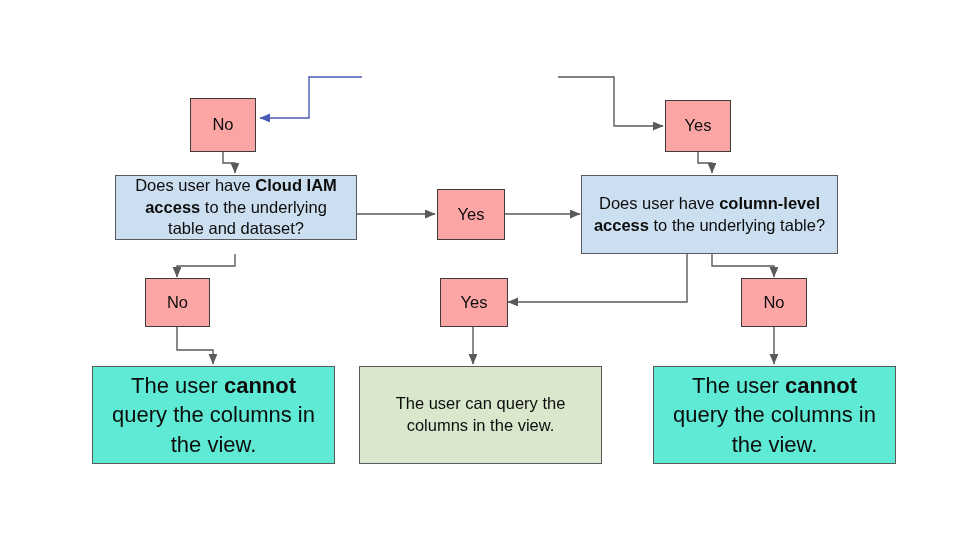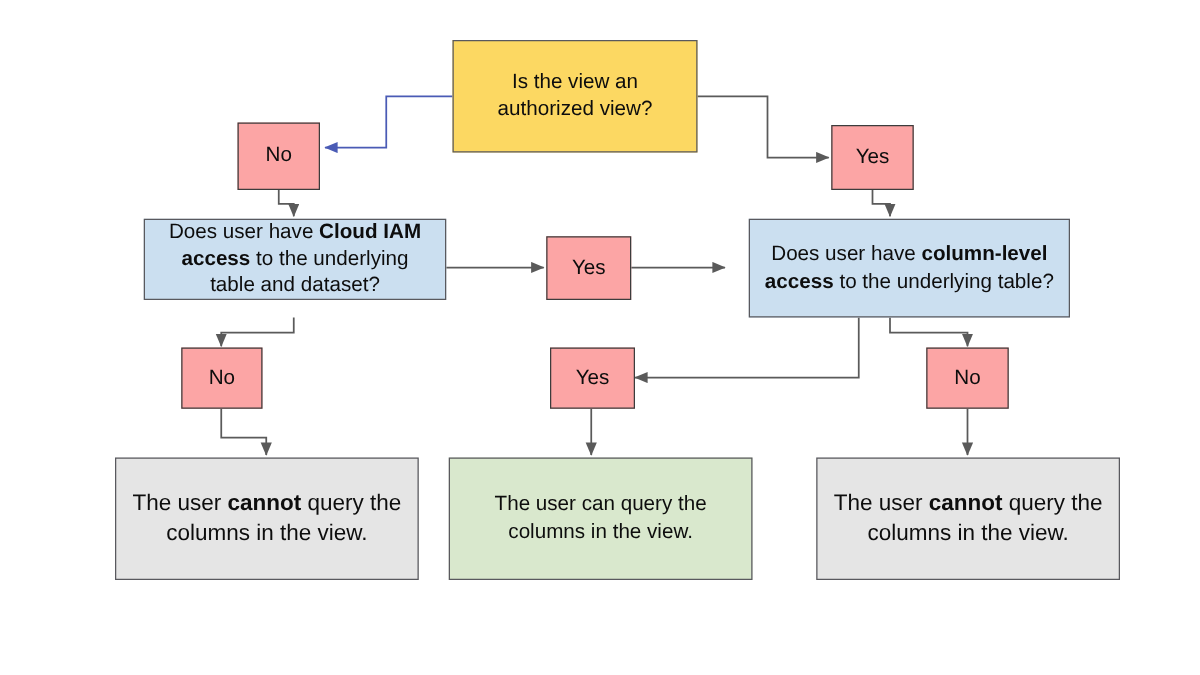--- a/index.html
+++ b/index.html
@@ -49,23 +49,23 @@
     background: #cbdff0;
     border-color: #59595e;
     font-size: 16.5px;
   }
   .label-box {
     background: #fca5a5;
     border-color: #3c3c3c;
     font-size: 16.5px;
   }
   .result-deny {
-    background: #e5e5e5;
+    background: #5eead4;
     border-color: #59595e;
-    font-size: 18px;
+    font-size: 22px;
   }
   .result-allow {
     background: #d9e8cd;
     border-color: #59595e;
     font-size: 16.5px;
   }
   .node b { font-weight: bold; }
 </style>
 </head>
 <body>
@@ -103,38 +103,34 @@
       <path d="M687,254 L687,302 L508,302" marker-end="url(#ah)"></path>
 
       <path d="M712,254 L712,266 L774,266 L774,277" marker-end="url(#ah)"></path>
 
       <path d="M473,327 L473,364" marker-end="url(#ah)"></path>
 
       <path d="M774,327 L774,364" marker-end="url(#ah)"></path>
     </g>
   </svg>
 
-  <div class="node decision-start" style="left:362px; top:32px; width:196px; height:90px;">
-    <span class="txt">Is the view an
-authorized view?</span>
-  </div>
 
   <div class="node label-box" style="left:190px; top:98px; width:66px; height:54px;">
     <span class="txt">No</span>
   </div>
 
   <div class="node label-box" style="left:665px; top:100px; width:66px; height:52px;">
     <span class="txt">Yes</span>
   </div>
 
   <div class="node decision" style="left:115px; top:175px; width:242px; height:65px;">
     <span class="txt rich">Does user have <b>Cloud IAM</b> <b>access</b> to the underlying table and dataset?</span>
   </div>
 
-  <div class="node decision" style="left:581px; top:175px; width:257px; height:79px;margin-left:18px;">
+  <div class="node decision" style="left:581px; top:175px; width:257px; height:79px;">
     <span class="txt rich">Does user have <b>column-level access</b> to the underlying table?</span>
   </div>
 
   <div class="node label-box" style="left:437px; top:189px; width:68px; height:51px;">
     <span class="txt">Yes</span>
   </div>
 
   <div class="node label-box" style="left:145px; top:278px; width:65px; height:49px;">
     <span class="txt">No</span>
   </div>

